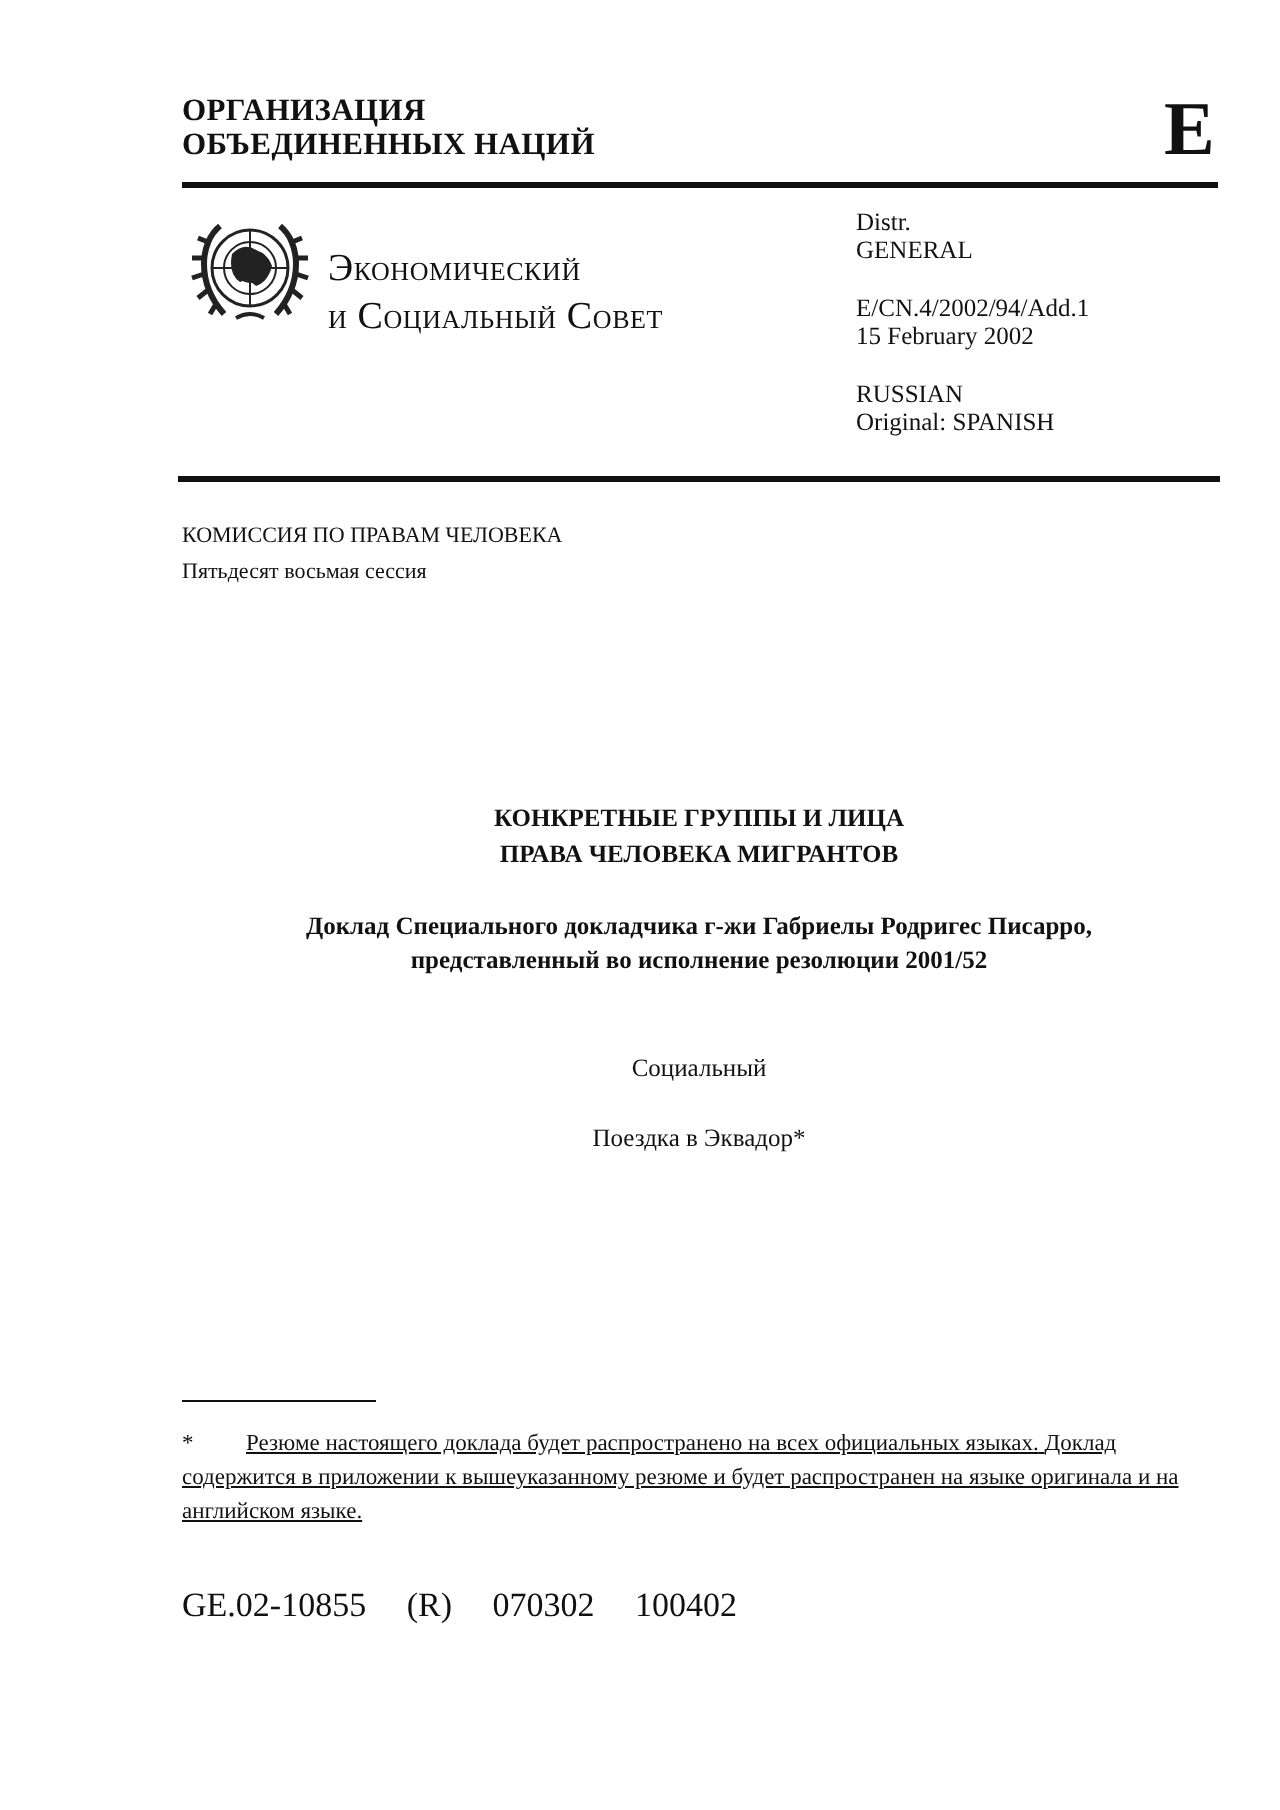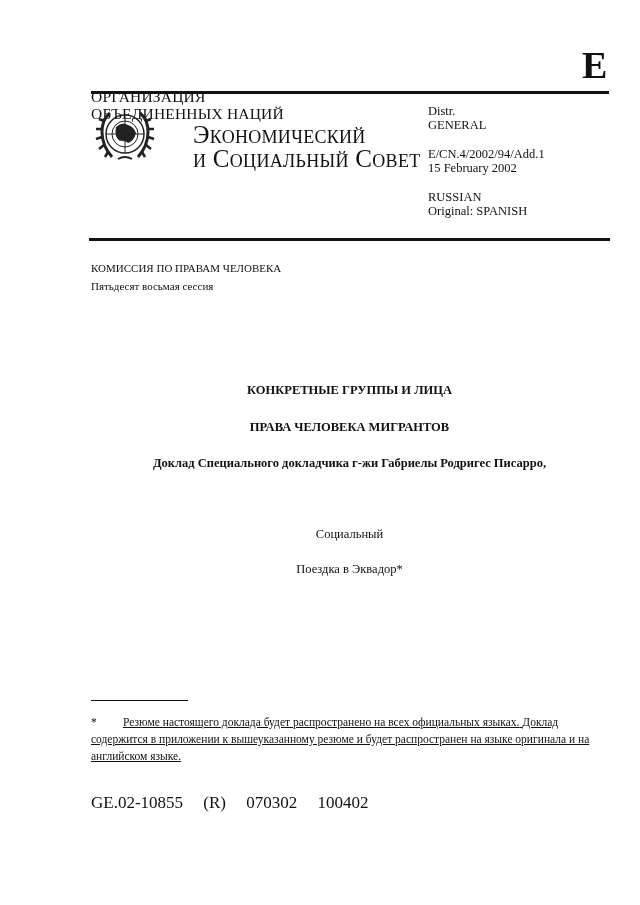--- a/index.html
+++ b/index.html
@@ -13,25 +13,24 @@
       position: relative;
       overflow: hidden;
       font-family: "Liberation Serif", "DejaVu Serif", serif;
       color: #111111;
     }
     .abs { position: absolute; }
 
     .org-name {
       left: 91px;
       top: 47px;
-      font-weight: normal;
+      font-weight: bold;
       font-size: 15.5px;
       line-height: 17px;
       letter-spacing: 0.2px;
-      margin-top: 41px;
     }
     .lang-letter {
       left: 582px;
       top: 45px;
       font-weight: bold;
       font-size: 38px;
       line-height: 40px;
     }
     .rule-top {
       left: 91px;
@@ -47,23 +46,23 @@
       height: 3px;
       background: #111111;
     }
     .emblem {
       left: 94px;
       top: 107px;
       width: 62px;
       height: 56px;
     }
     .council {
-      left: 193px;
+      left: 164px;
       top: 123px;
-      font-size: 25px;
+      font-size: 19px;
       line-height: 24px;
       font-variant: small-caps;
       letter-spacing: 0.3px;
     }
     .distr {
       left: 428px;
       top: 104px;
       font-size: 12.5px;
       line-height: 14px;
     }
@@ -162,24 +161,25 @@
   <div>Original:  SPANISH</div>
 </div>
 
 <div class="abs rule-mid"></div>
 
 <div class="abs session">
   <div>КОМИССИЯ ПО ПРАВАМ ЧЕЛОВЕКА</div>
   <div>Пятьдесят восьмая сессия</div>
 </div>
 
-<div class="abs center-block b" style="top:382px;">КОНКРЕТНЫЕ ГРУППЫ И ЛИЦА</div>
+<div class="abs center-block b" style="top:401px;">КОНКРЕТНЫЕ ГРУППЫ И ЛИЦА</div>
 <div class="abs center-block b" style="top:419px;">ПРАВА ЧЕЛОВЕКА МИГРАНТОВ</div>
 <div class="abs center-block b" style="top:455px;">
   <div>Доклад Специального докладчика г-жи Габриелы Родригес Писарро,</div>
+  <div>представленный во исполнение резолюции 2001/52</div>
 </div>
 <div class="abs center-block" style="top:526px;">Социальный</div>
 <div class="abs center-block" style="top:561px;">Поездка в Эквадор*</div>
 
 <div class="abs fn-rule"></div>
 <div class="abs footnote">
   <span class="star">*</span><span>Резюме настоящего доклада будет распространено на всех официальных языках.</span>
   <span>Доклад содержится в приложении к вышеуказанному резюме и будет распространен на языке оригинала и на английском языке.</span>
 </div>
 

